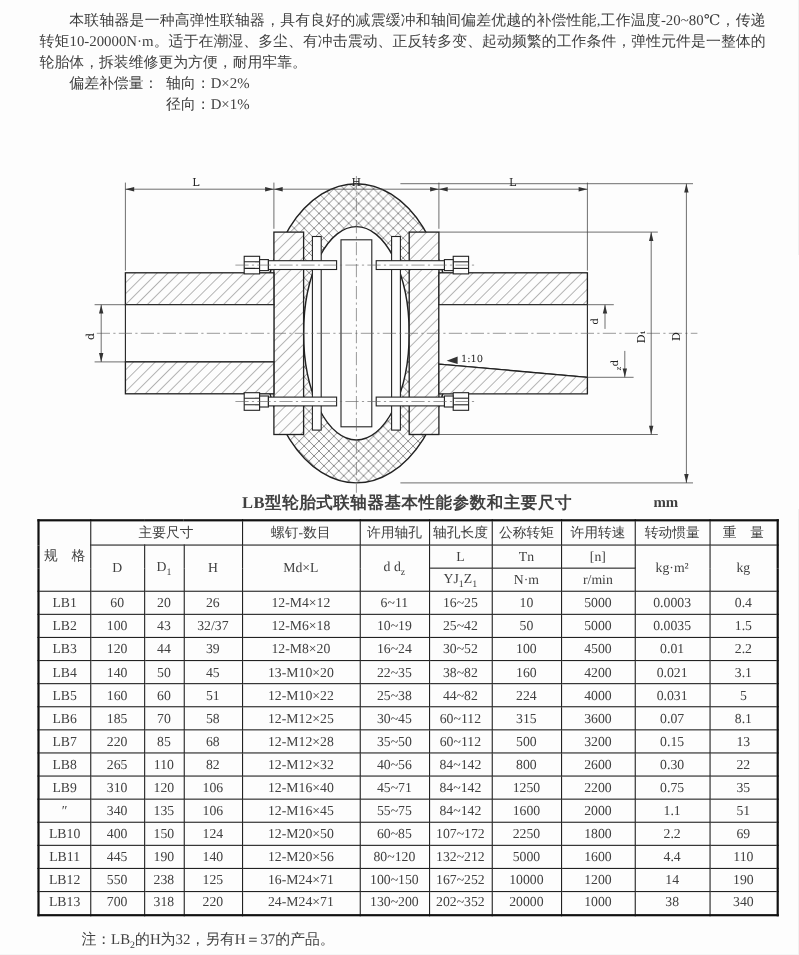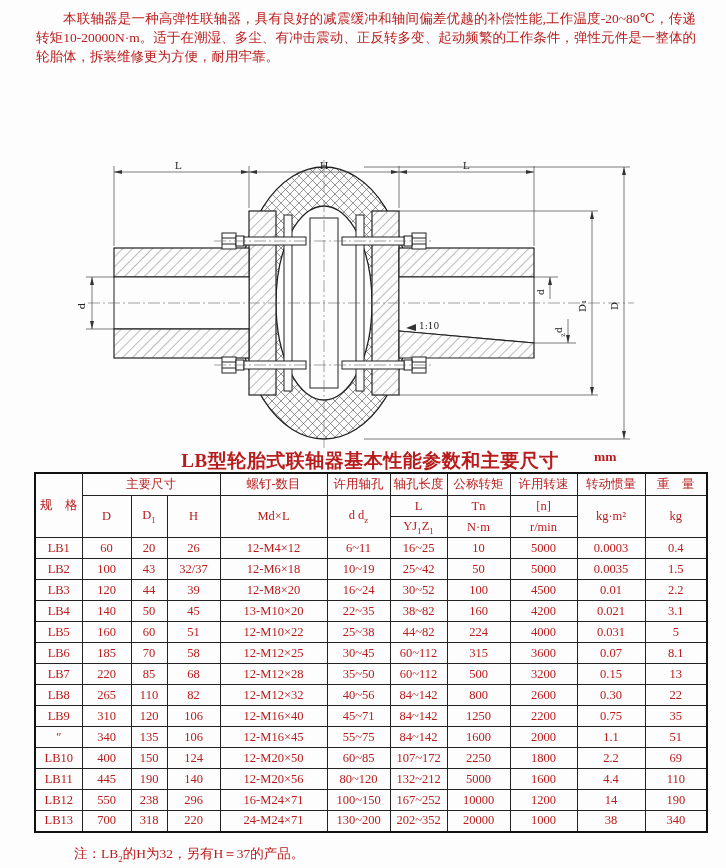--- a/index.html
+++ b/index.html
@@ -1,36 +1,36 @@
 <!DOCTYPE html>
 <html><head>
 <meta charset="utf-8">
 <style>
   html,body{margin:0;padding:0;background:#e8e8e8;}
   .page{
     position:relative;
     width:726px;height:868px;
     background:#fdfdfd;
     font-family:"Liberation Serif","DejaVu Serif",serif;
-    color:#b91c1c;
+    color:#404040;
     overflow:hidden;
   }
   
   .intro{padding:9px 30px 0 36px;font-size:13.5px;line-height:19px;text-align:justify;}
   .intro p{margin:0;text-indent:2em;}
   .comp{margin:0 0 0 2em;}
   .comp-line{display:flex;font-size:13.5px;line-height:19px;}
   .comp-label{width:88px;}
   .comp-indent{width:88px;}
   
   .drawing-wrap{position:absolute;top:158px;left:74px;width:580px;height:292px;}
   svg text{font-family:"DejaVu Serif","Liberation Serif",serif;fill:#222;}
   
   .table-title-row{position:absolute;top:448px;left:34px;width:672px;height:20px;}
-  .table-title{position:absolute;left:0;width:100%;text-align:center;font-size:19px;font-weight:bold;letter-spacing:.5px;}
+  .table-title{position:absolute;left:0;width:100%;text-align:center;font-size:15px;font-weight:bold;letter-spacing:.5px;}
   .table-unit{position:absolute;left:560px;top:1px;font-size:13.5px;font-weight:bold;}
   table.spec{
     position:absolute;top:472px;left:34px;
     border-collapse:collapse;table-layout:fixed;width:672px;
     font-size:12.5px;
   }
   table.spec th,table.spec td{
     border:1px solid #222;text-align:center;vertical-align:middle;
     padding:0 1px;font-weight:normal;overflow:hidden;white-space:nowrap;
   }
@@ -44,20 +44,28 @@
   .note{position:absolute;top:845px;left:36px;font-size:13.5px;margin-left:38px;}
 </style>
 </head>
 <body>
 
 <div class="page">
 
   <div class="intro">
     <p>本联轴器是一种高弹性联轴器，具有良好的减震缓冲和轴间偏差优越的补偿性能,工作温度-20~80℃，传递转矩10-20000N·m。适于在潮湿、多尘、有冲击震动、正反转多变、起动频繁的工作条件，弹性元件是一整体的轮胎体，拆装维修更为方便，耐用牢靠。</p>
     <div class="comp">
+      <div class="comp-line">
+        <span class="comp-label">偏差补偿量：</span>
+        <span>轴向：D×2%</span>
+      </div>
+      <div class="comp-line">
+        <span class="comp-indent"></span>
+        <span>径向：D×1%</span>
+      </div>
     </div>
   </div>
 
   <div class="drawing-wrap">
     <svg width="580" height="292" viewBox="0 0 580 292">
       <defs>
         <pattern id="hatch" width="7" height="7" patternUnits="userSpaceOnUse" patternTransform="rotate(45)">
           <rect width="7" height="7" fill="#fdfdfd"></rect>
           <line x1="0" y1="0" x2="0" y2="7" stroke="#5a5a5a" stroke-width="0.8"></line>
         </pattern>
@@ -382,21 +390,21 @@
           <td>132~212</td>
           <td>5000</td>
           <td>1600</td>
           <td>4.4</td>
           <td>110</td>
         </tr>
         <tr>
           <td>LB12</td>
           <td>550</td>
           <td>238</td>
-          <td>296</td>
+          <td>125</td>
           <td>16-M24×71</td>
           <td>100~150</td>
           <td>167~252</td>
           <td>10000</td>
           <td>1200</td>
           <td>14</td>
           <td>190</td>
         </tr>
         <tr>
           <td>LB13</td>

